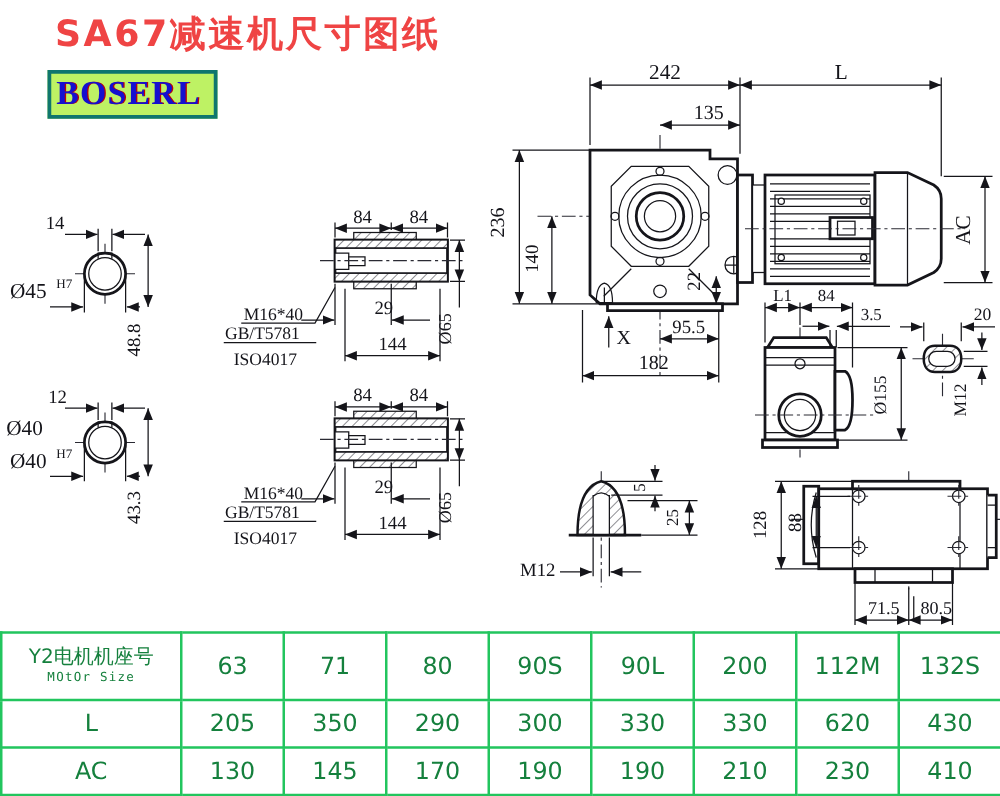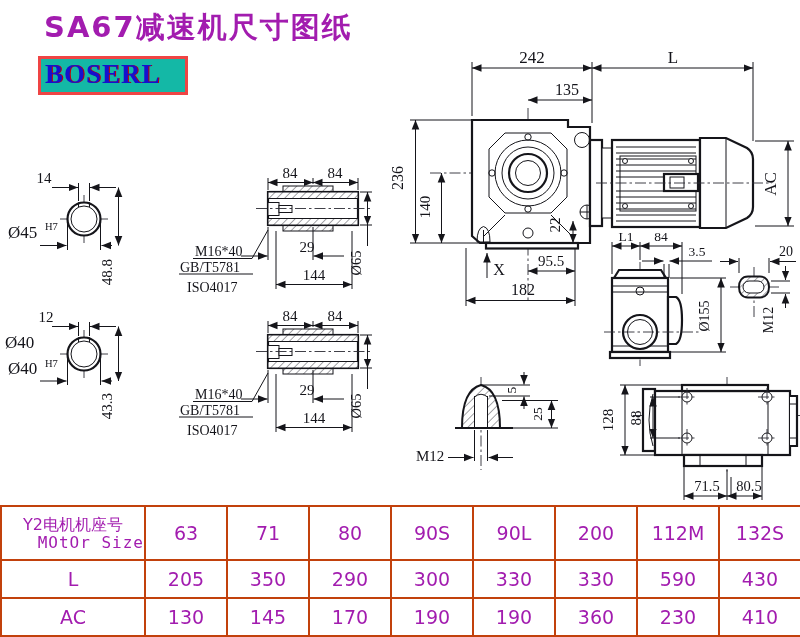--- a/index.html
+++ b/index.html
@@ -1,45 +1,45 @@
 <!DOCTYPE html>
 <html><head>
 <meta charset="utf-8">
 <style>
   html,body{margin:0;padding:0;background:#fff;}
   #app{position:relative;width:800px;height:637px;background:#fff;overflow:hidden;
        font-family:"Liberation Sans",sans-serif;}
   #page-title{position:absolute;left:44px;top:8px;font-size:29px;font-weight:bold;
-       letter-spacing:2px;color:#a21caf;font-family:"DejaVu Sans",sans-serif;}
-  #logo-box{position:absolute;left:38px;top:56px;border:3px solid #ef4444;background:#14b8a6;
-       padding:0 24px 2px 4px;}
+       letter-spacing:2px;color:#ef4444;font-family:"DejaVu Sans",sans-serif;}
+  #logo-box{position:absolute;left:38px;top:56px;border:3px solid #0f766e;background:#bef264;
+       padding:0 10px 2px 4px;}
   #logo-text{font-family:"Liberation Serif",serif;font-size:27px;font-weight:bold;
        color:#1510cf;text-shadow:1px 0 0 #c00000;letter-spacing:1px;}
   
   #dw{position:absolute;left:0;top:0;}
   #dw .p{stroke:#15151a;stroke-width:2.2;fill:none;stroke-linejoin:miter}
   #dw .pw{stroke:#15151a;stroke-width:2.2;fill:#fff;stroke-linejoin:miter}
   #dw .ph{stroke:#15151a;stroke-width:2;fill:url(#h)}
   #dw .t{stroke:#15151a;stroke-width:1;fill:none}
   #dw .tw{stroke:#15151a;stroke-width:1;fill:#fff}
   #dw .th{stroke:#15151a;stroke-width:1;fill:url(#h)}
   #dw .d{stroke:#15151a;stroke-width:1;fill:none}
   #dw .c{stroke:#2a2a33;stroke-width:0.9;fill:none;stroke-dasharray:11 3 2.5 3}
   #dw text{fill:#14141a;font-family:"Liberation Serif",serif;}
   #dw .lbl{text-anchor:middle}
   #dw .s{text-anchor:start}
   
   #size-table{position:absolute;left:0;top:505px;width:800px;height:132px;
       border-collapse:collapse;table-layout:fixed;font-family:"DejaVu Sans",sans-serif;}
-  #size-table td,#size-table th{border:2px solid #c2410c;text-align:center;vertical-align:middle;
-      padding:0;font-weight:normal;color:#a21caf;}
+  #size-table td,#size-table th{border:2px solid #22c55e;text-align:center;vertical-align:middle;
+      padding:0;font-weight:normal;color:#15803d;}
   #size-table th{font-size:19px;}
   #size-table td{font-size:19px;}
   .hdr-cn{font-size:16px;line-height:19px;}
-  .hdr-en{font-size:16px;font-family:"DejaVu Sans Mono",monospace;letter-spacing:1px;line-height:17px;text-align:right;}
+  .hdr-en{font-size:10px;font-family:"DejaVu Sans Mono",monospace;letter-spacing:1px;line-height:17px;}
   .rowlbl{font-size:18px;}
 </style>
 </head>
 <body>
 
 <div id="app">
 
   <div id="page-title">SA67减速机尺寸图纸</div>
   <div id="logo-box">
     <span id="logo-text">BOSERL</span>
@@ -345,30 +345,30 @@
       <th>132S</th>
     </tr>
     <tr style="height:30px">
       <td class="rowlbl">L</td>
       <td>205</td>
       <td>350</td>
       <td>290</td>
       <td>300</td>
       <td>330</td>
       <td>330</td>
-      <td>590</td>
+      <td>620</td>
       <td>430</td>
     </tr>
     <tr style="height:30px">
       <td class="rowlbl">AC</td>
       <td>130</td>
       <td>145</td>
       <td>170</td>
       <td>190</td>
       <td>190</td>
-      <td>360</td>
+      <td>210</td>
       <td>230</td>
       <td>410</td>
     </tr>
   </tbody>
     </table>
 
 </div>
 
 </body></html>

